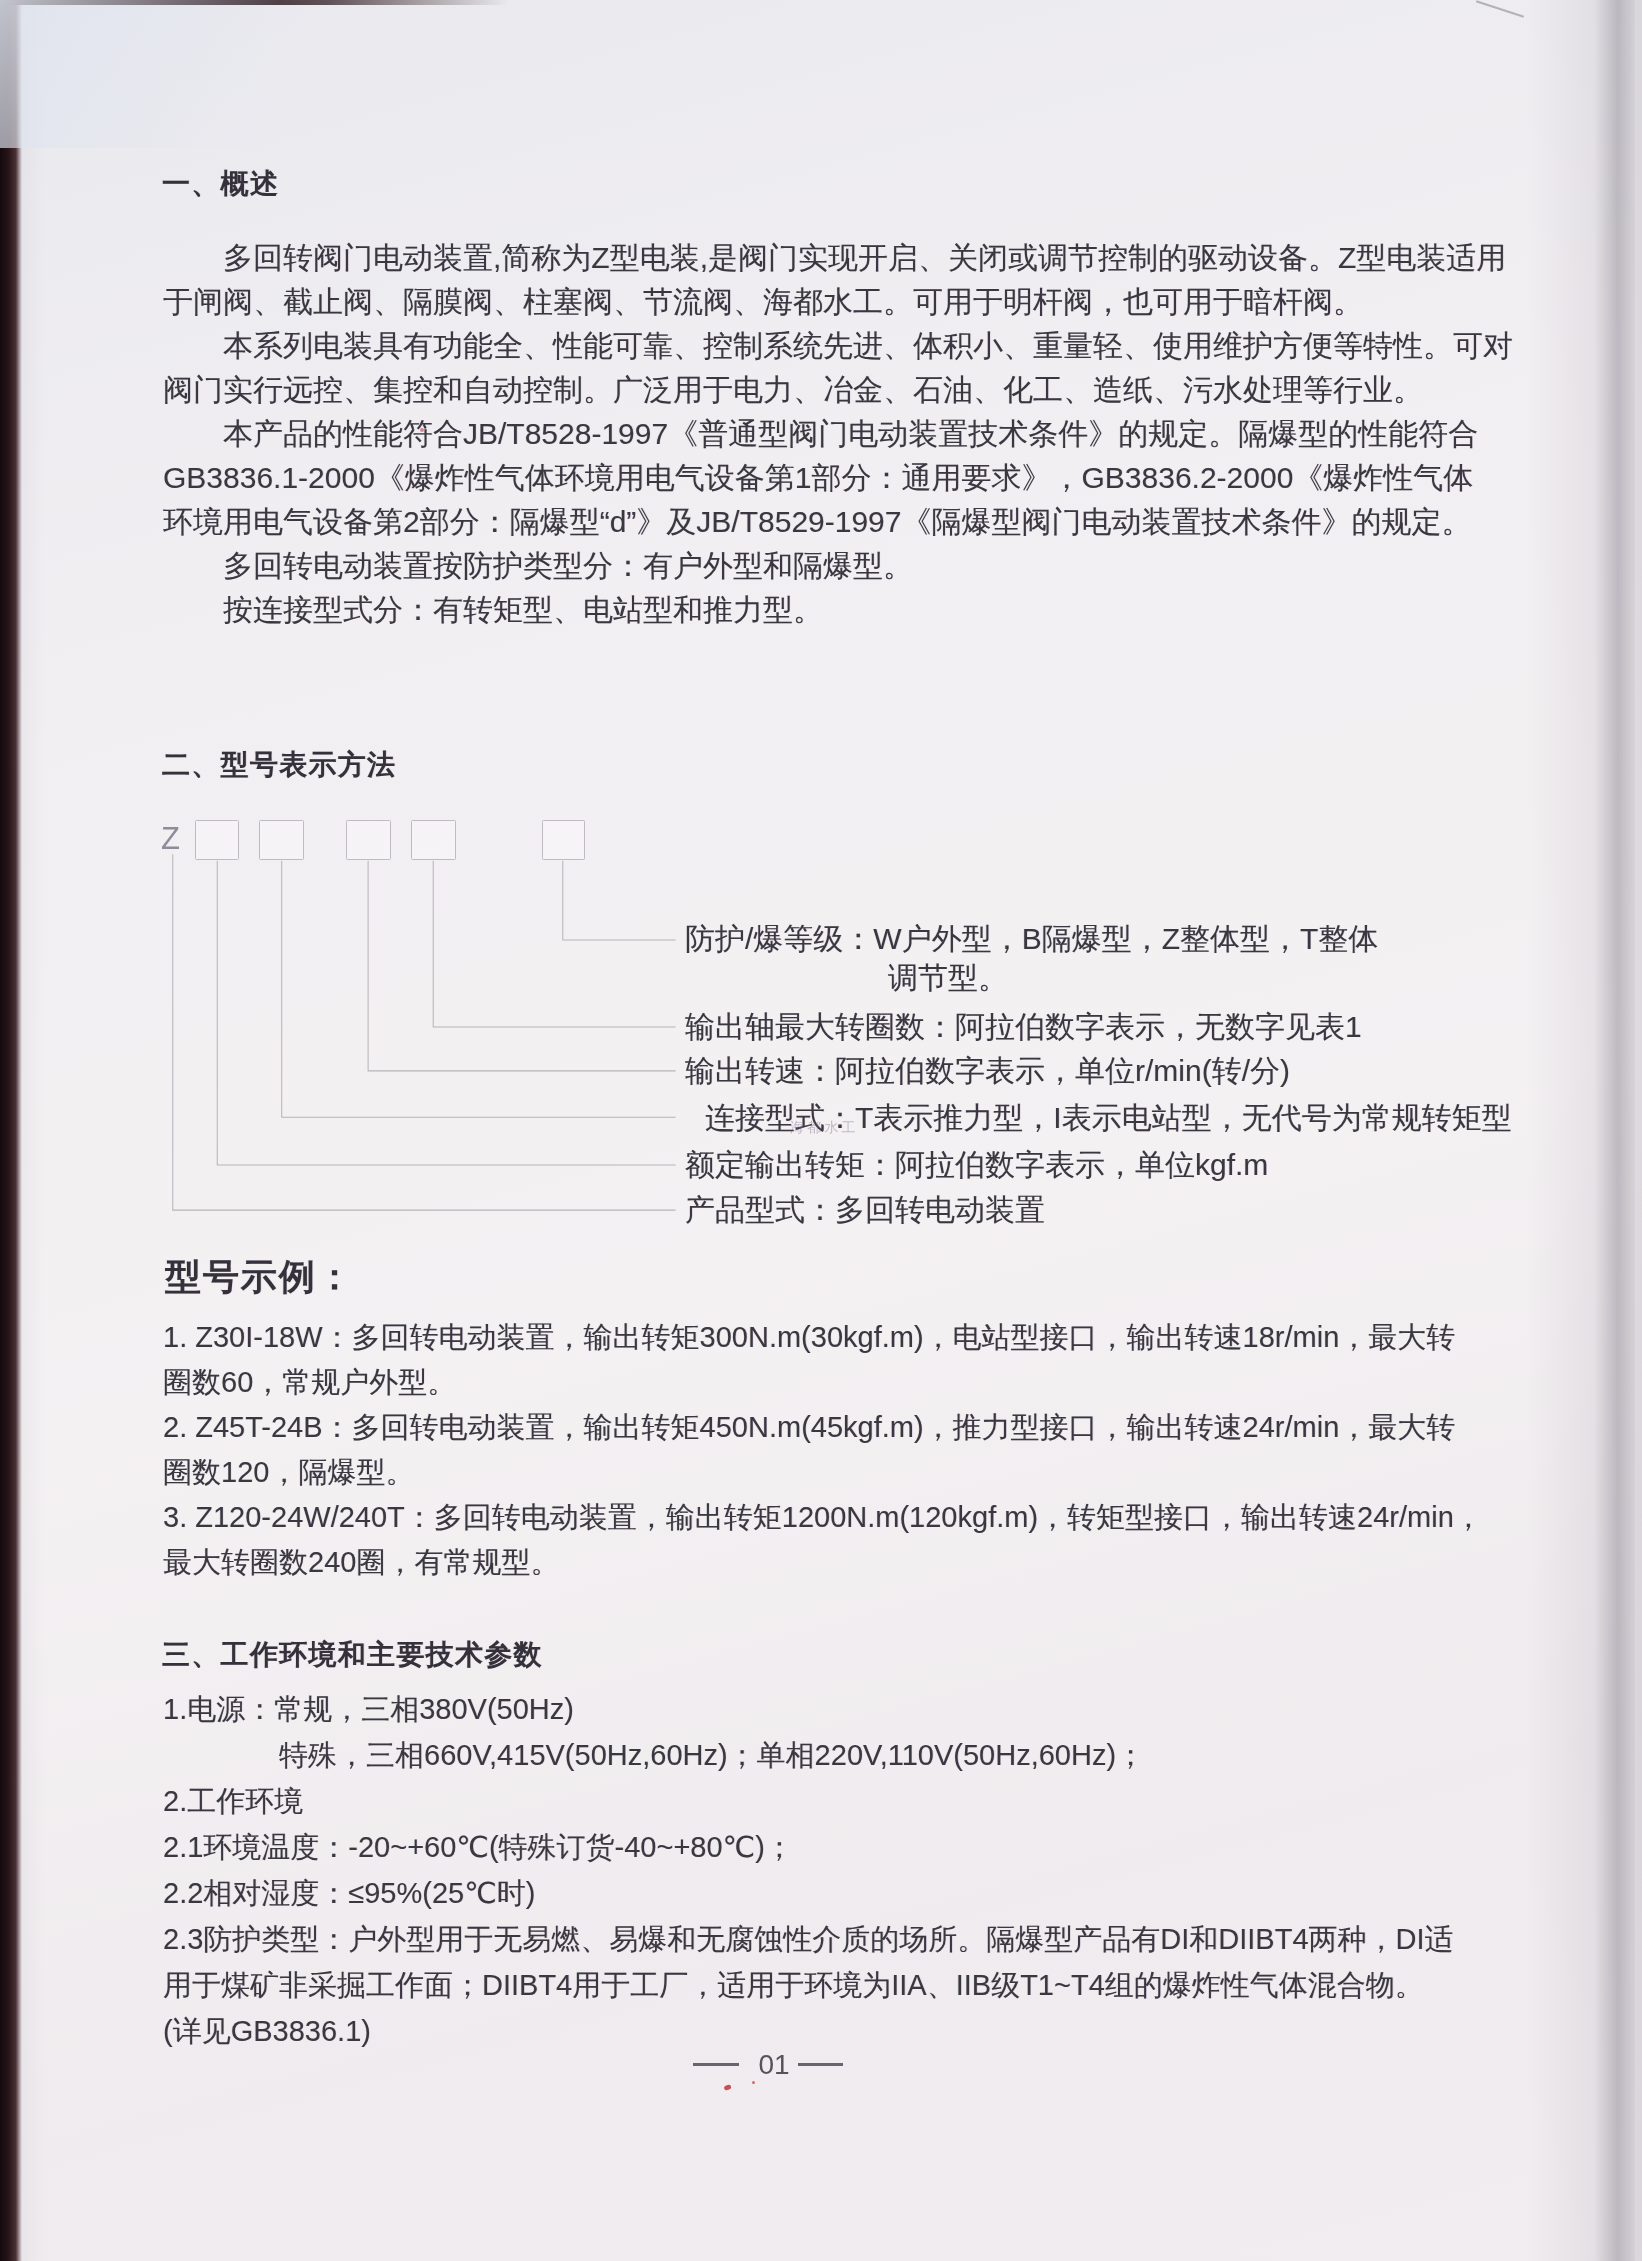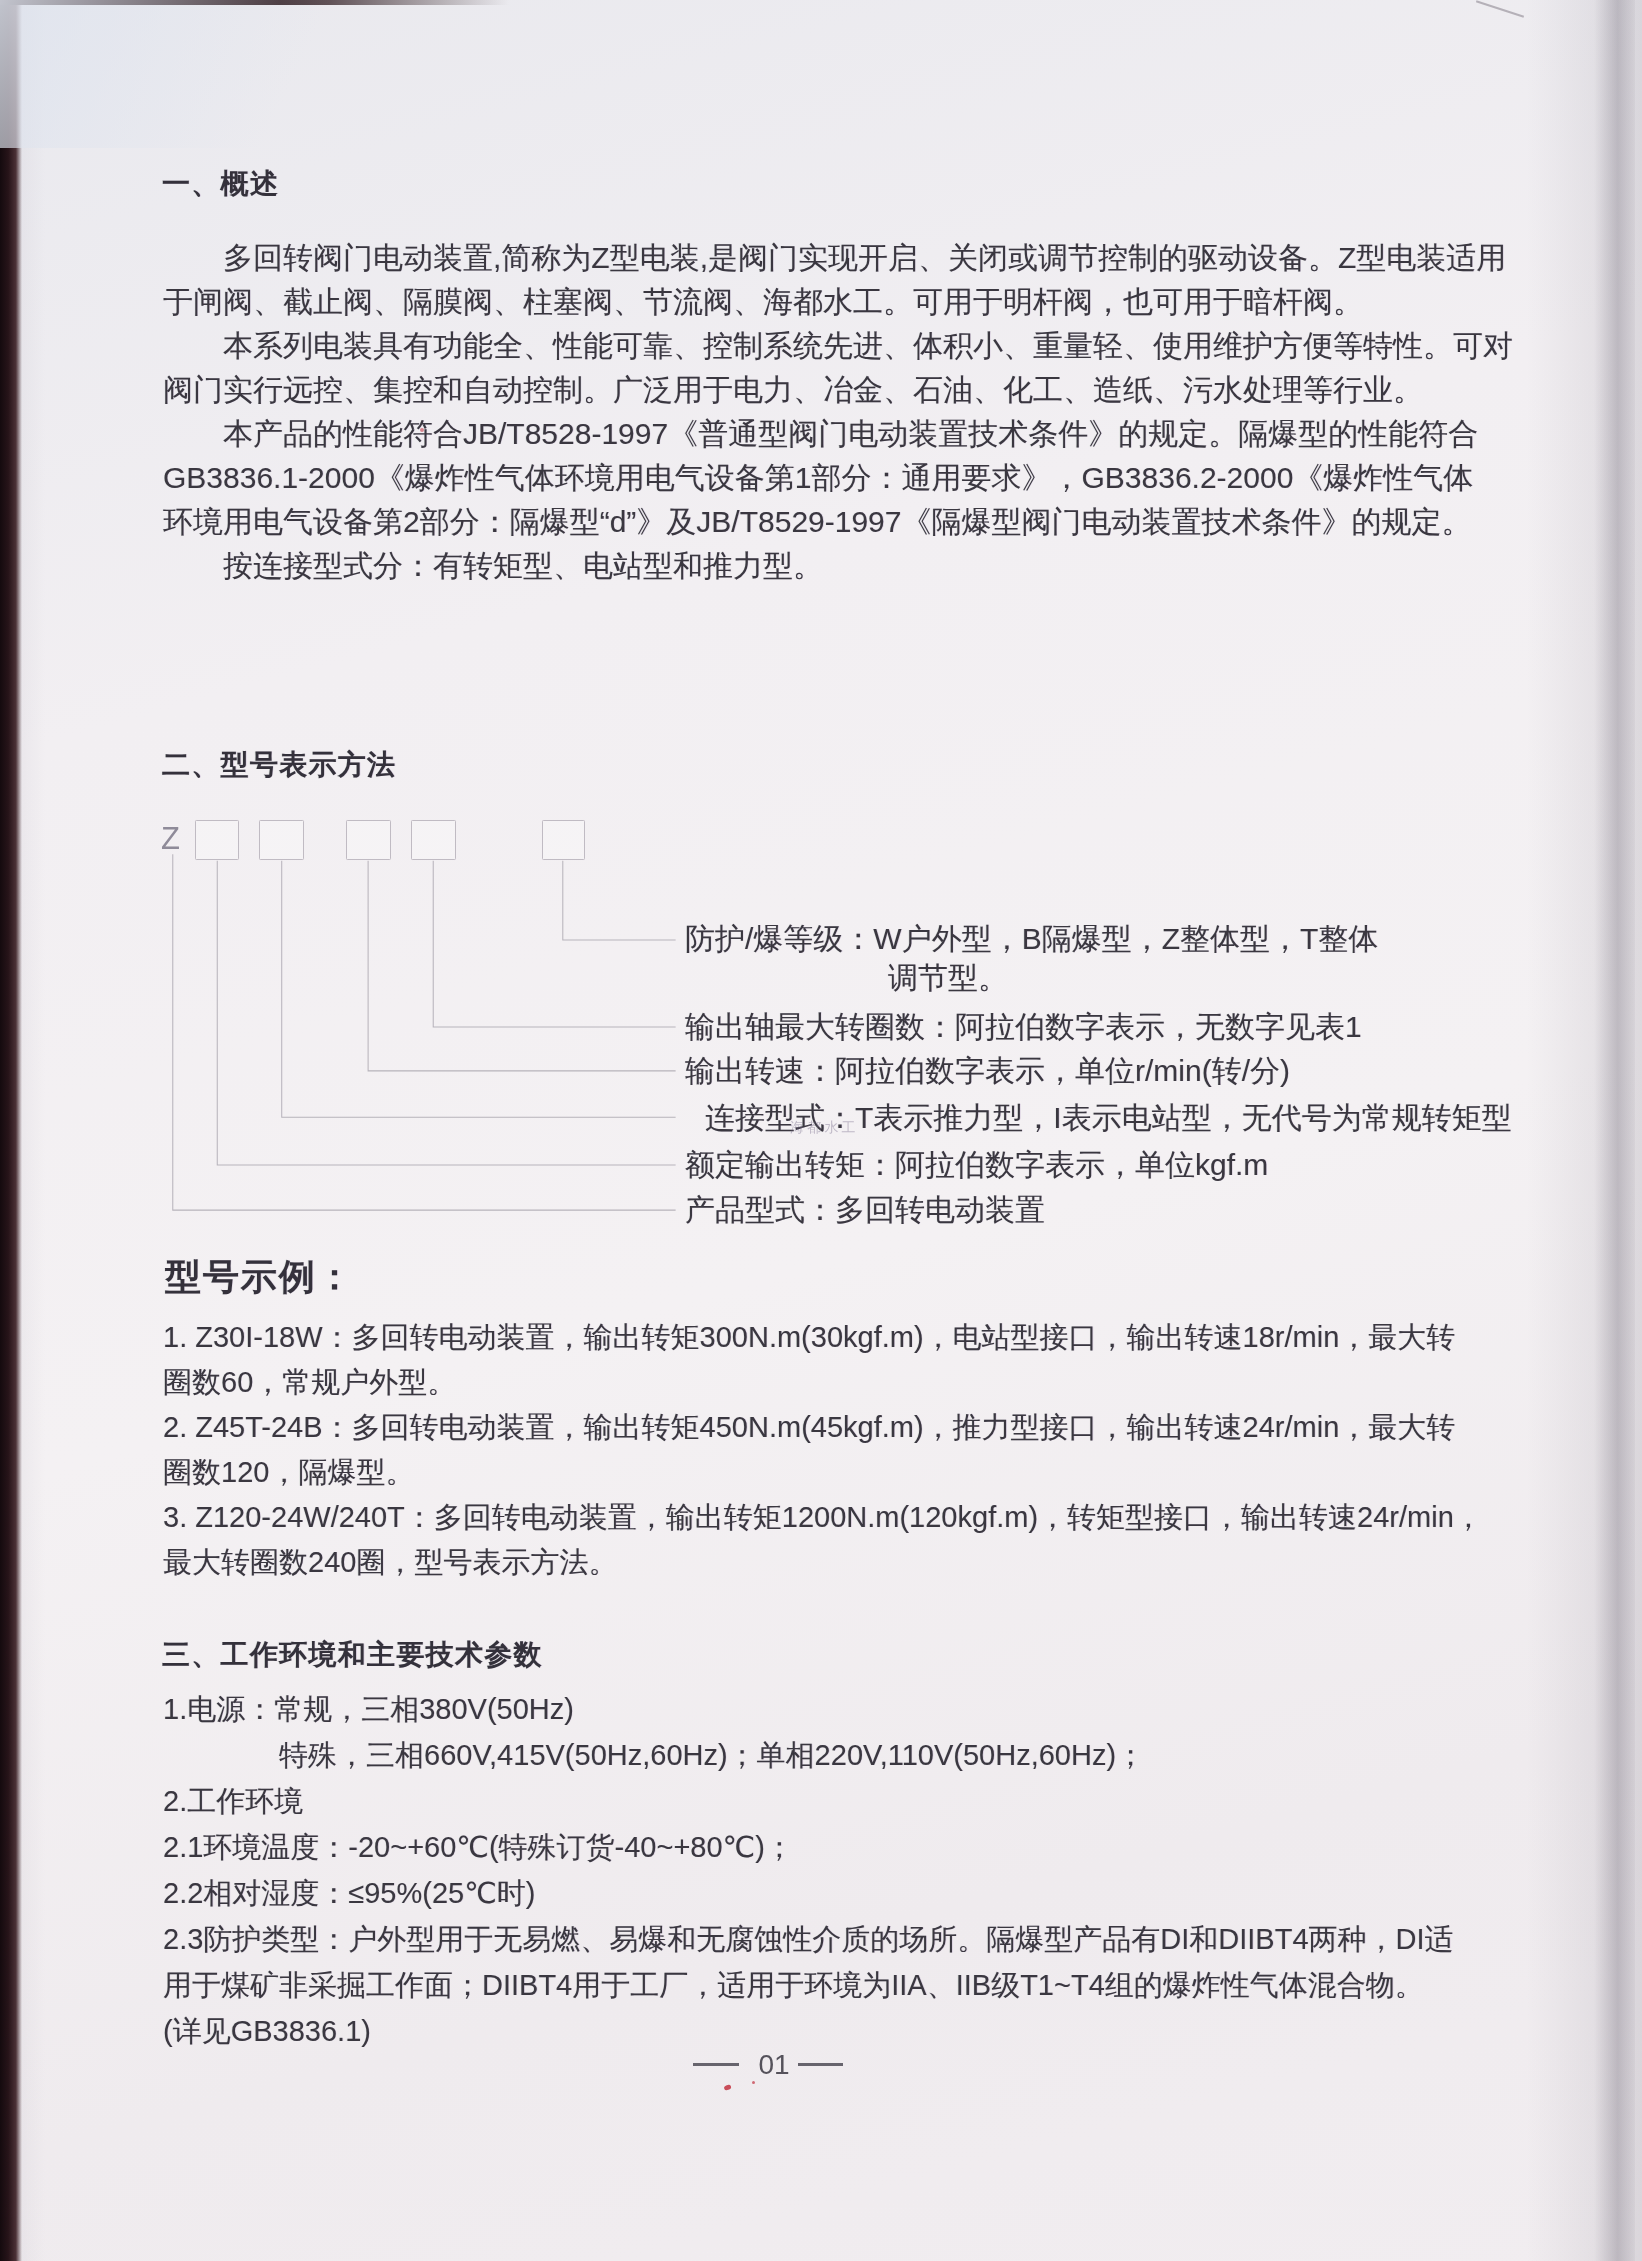--- a/index.html
+++ b/index.html
@@ -72,20 +72,21 @@
   <h2 class="hd hd1" style="left:162px;top:164px;">一、概述</h2>
 
   <div class="tblock ov" style="top:236px;">
     <div class="ln">　　多回转阀门电动装置,简称为Z型电装,是阀门实现开启、关闭或调节控制的驱动设备。Z型电装适用</div>
     <div class="ln">于闸阀、截止阀、隔膜阀、柱塞阀、节流阀、海都水工。可用于明杆阀，也可用于暗杆阀。</div>
     <div class="ln">　　本系列电装具有功能全、性能可靠、控制系统先进、体积小、重量轻、使用维护方便等特性。可对</div>
     <div class="ln">阀门实行远控、集控和自动控制。广泛用于电力、冶金、石油、化工、造纸、污水处理等行业。</div>
     <div class="ln">　　本产品的性能符合JB/T8528-1997《普通型阀门电动装置技术条件》的规定。隔爆型的性能符合</div>
     <div class="ln">GB3836.1-2000《爆炸性气体环境用电气设备第1部分：通用要求》，GB3836.2-2000《爆炸性气体</div>
     <div class="ln">环境用电气设备第2部分：隔爆型“d”》及JB/T8529-1997《隔爆型阀门电动装置技术条件》的规定。</div>
+    <div class="ln">　　多回转电动装置按防护类型分：有户外型和隔爆型。</div>
     <div class="ln">　　按连接型式分：有转矩型、电站型和推力型。</div>
   </div>
 
   <h2 class="hd hd1" style="left:162px;top:745px;">二、型号表示方法</h2>
 
   <div>
     <span class="zchar">Z</span>
     <div class="cbox" style="left:195px;width:44px;"></div>
     <div class="cbox" style="left:259px;width:45px;"></div>
     <div class="cbox" style="left:346px;width:45px;"></div>
@@ -115,21 +116,21 @@
   </div>
 
   <h2 class="hd hd-ex" style="left:165px;top:1256px;">型号示例：</h2>
 
   <div class="tblock ex" style="top:1315px;">
     <div class="ln">1. Z30I-18W：多回转电动装置，输出转矩300N.m(30kgf.m)，电站型接口，输出转速18r/min，最大转</div>
     <div class="ln">圈数60，常规户外型。</div>
     <div class="ln">2. Z45T-24B：多回转电动装置，输出转矩450N.m(45kgf.m)，推力型接口，输出转速24r/min，最大转</div>
     <div class="ln">圈数120，隔爆型。</div>
     <div class="ln">3. Z120-24W/240T：多回转电动装置，输出转矩1200N.m(120kgf.m)，转矩型接口，输出转速24r/min，</div>
-    <div class="ln">最大转圈数240圈，型号表示方法。</div>
+    <div class="ln">最大转圈数240圈，有常规型。</div>
   </div>
 
   <h2 class="hd hd1" style="left:162px;top:1635px;">三、工作环境和主要技术参数</h2>
 
   <div class="tblock tc" style="top:1686px;">
     <div class="ln">1.电源：常规，三相380V(50Hz)</div>
     <div class="ln">　　　　特殊，三相660V,415V(50Hz,60Hz)；单相220V,110V(50Hz,60Hz)；</div>
     <div class="ln">2.工作环境</div>
     <div class="ln">2.1环境温度：-20~+60℃(特殊订货-40~+80℃)；</div>
     <div class="ln">2.2相对湿度：≤95%(25℃时)</div>

